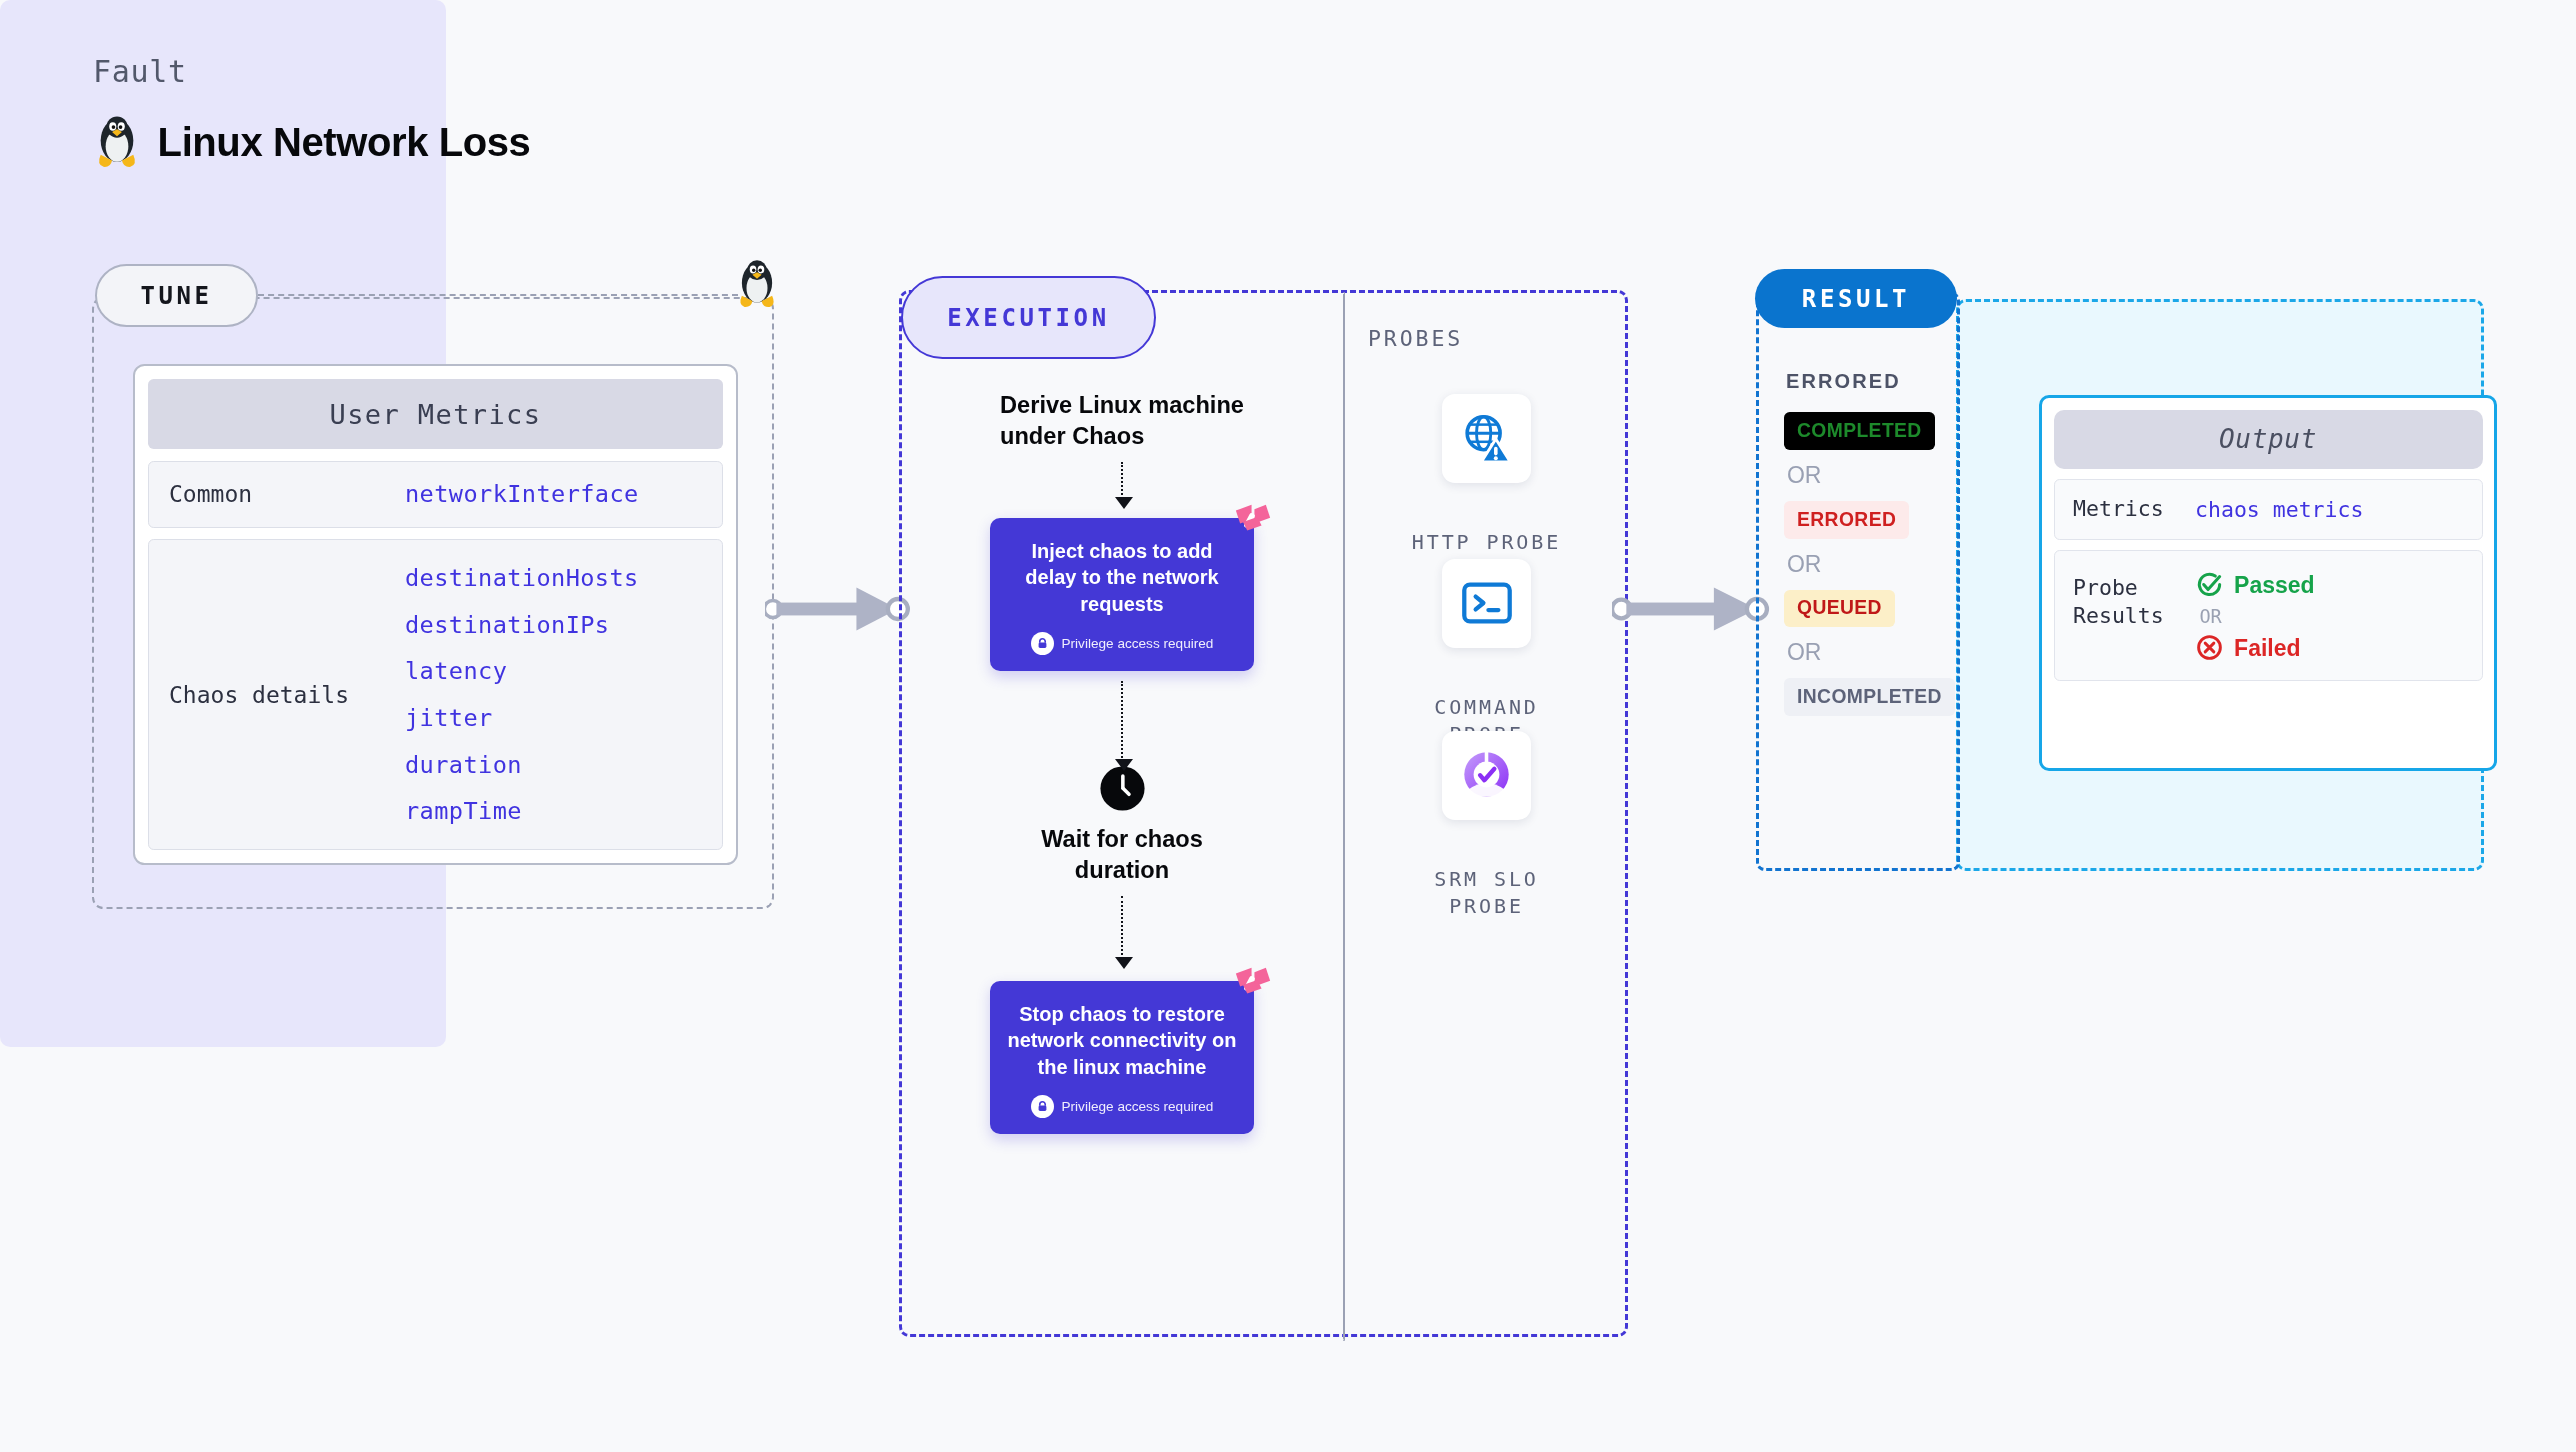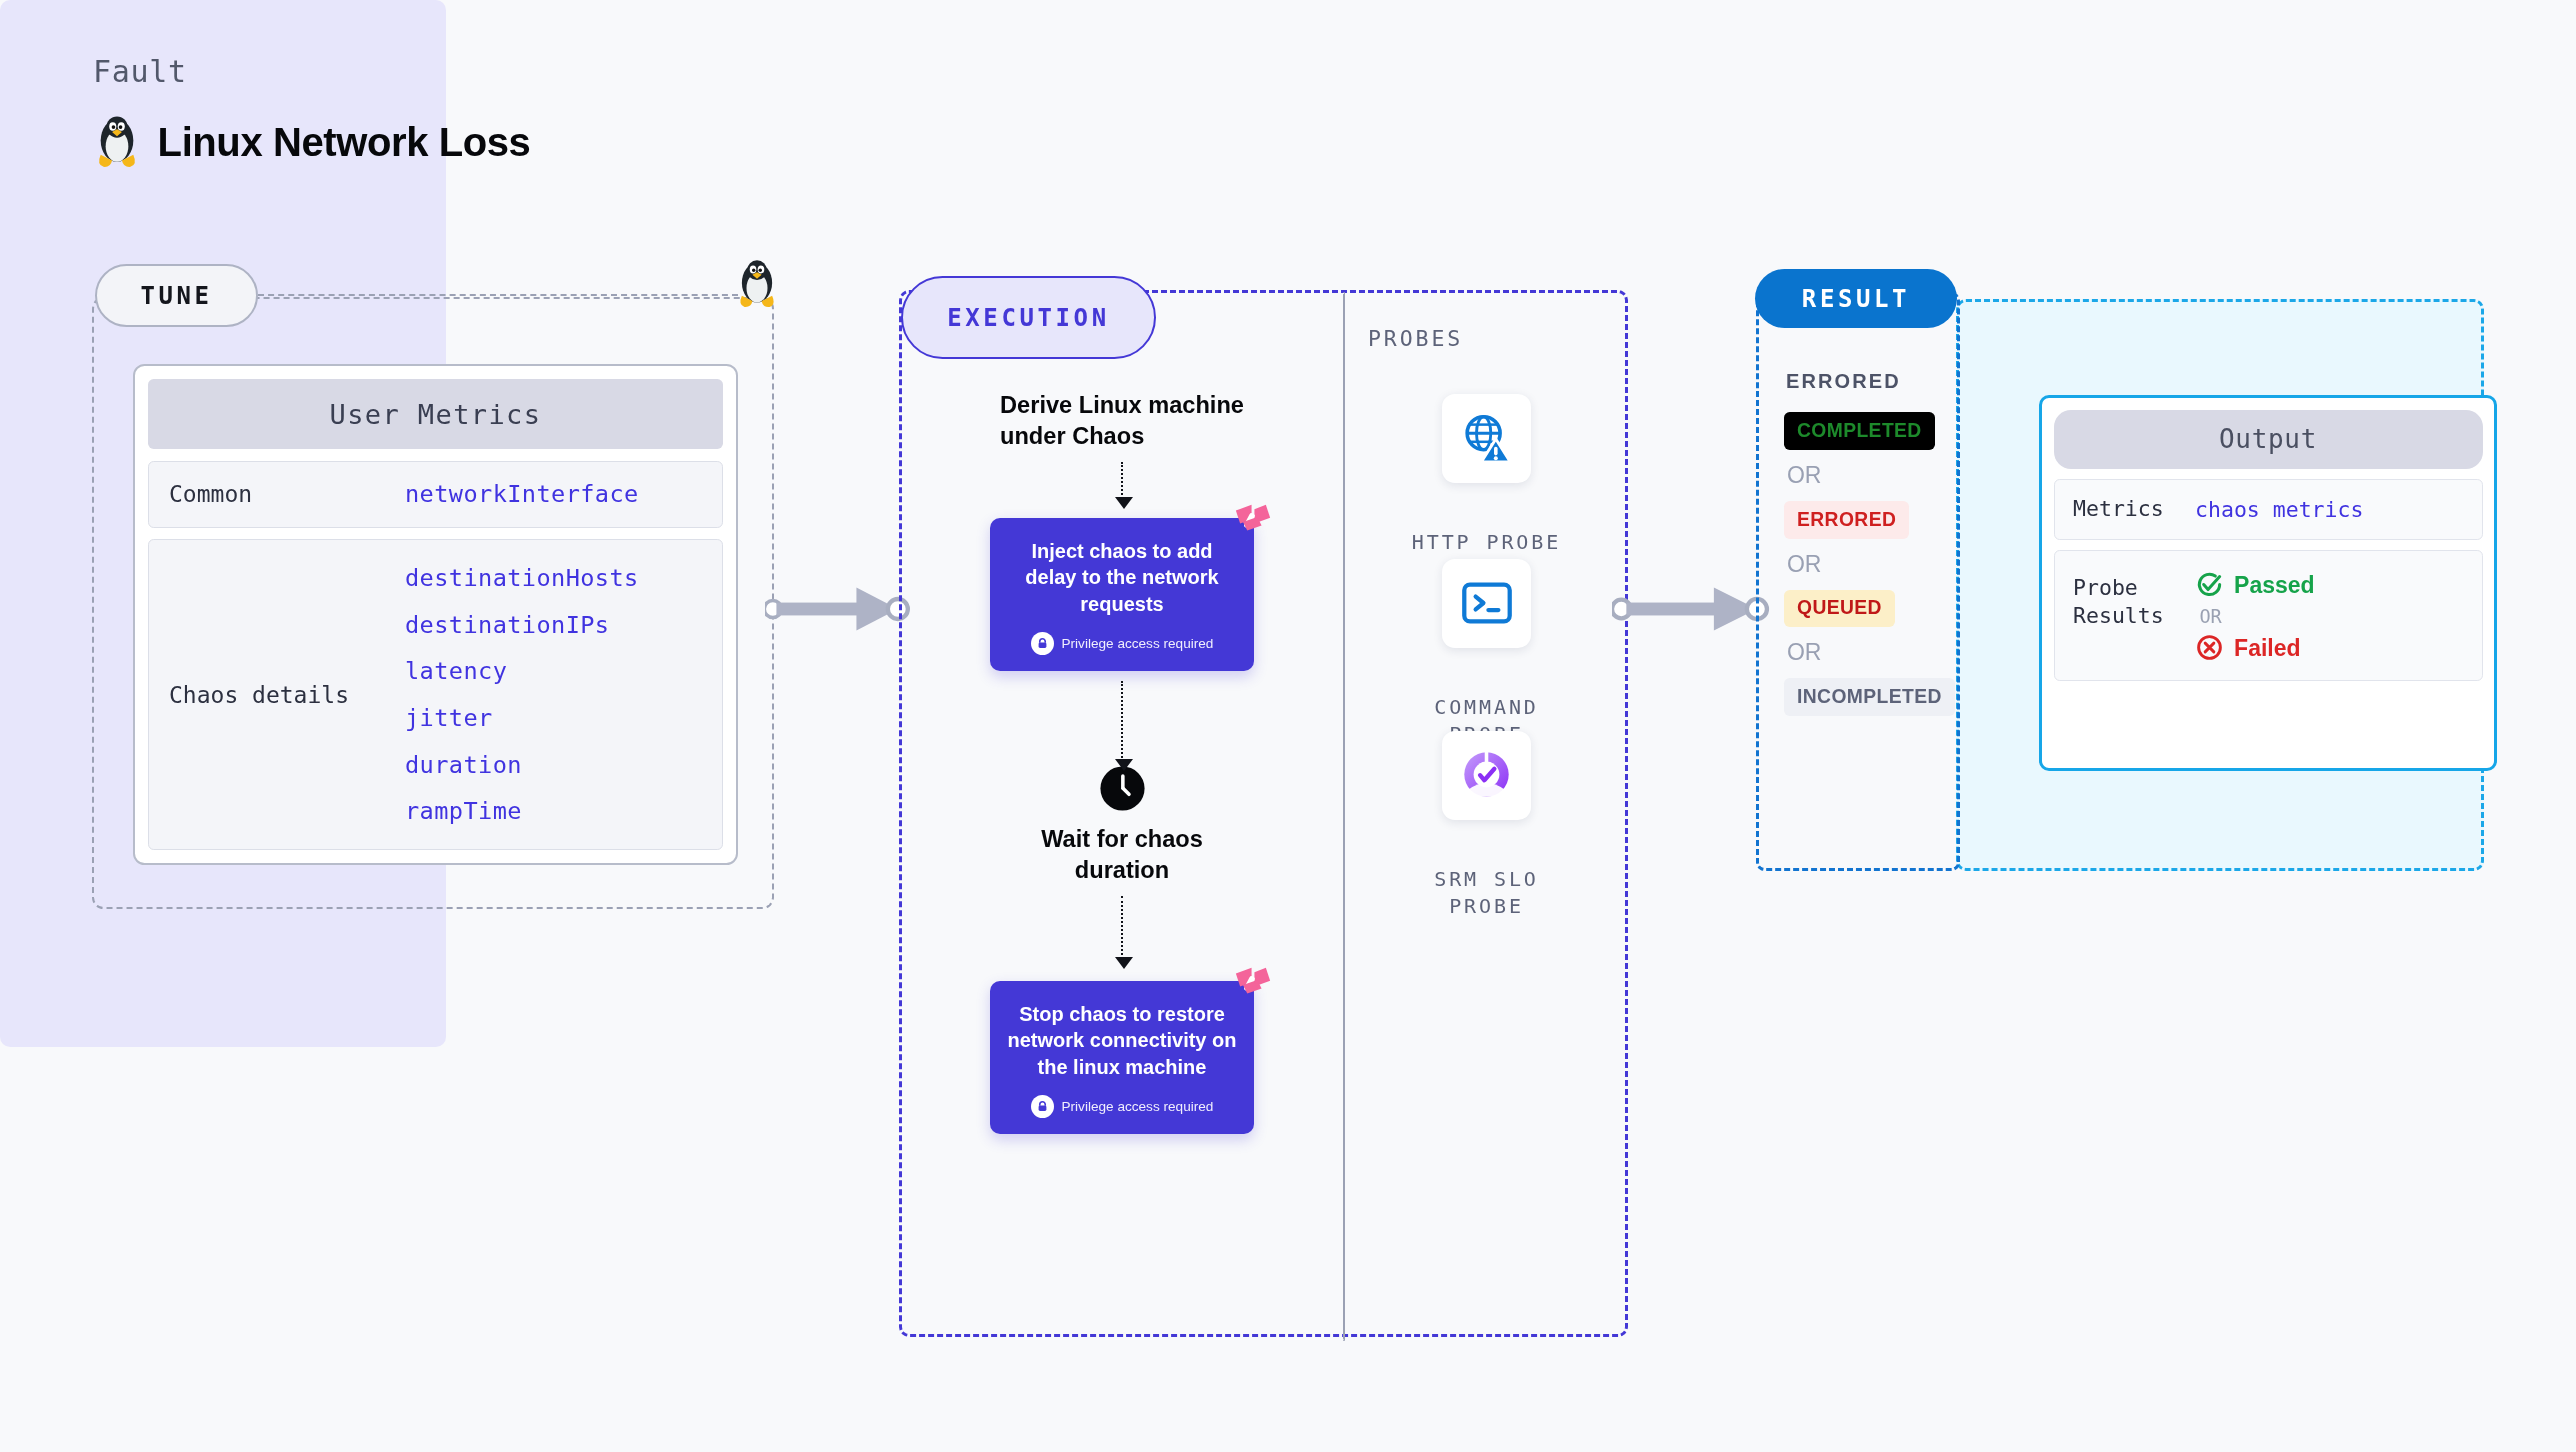--- a/index.html
+++ b/index.html
@@ -204,24 +204,24 @@
     font-weight: 400;
   }
 
   
   .out-card {
     position: absolute; left: 2039px; top: 395px; width: 458px; height: 376px;
     background: #ffffff; border: 3.6px solid #16a6e8; border-radius: 10px;
     padding: 11.5px;
   }
   .out-head {
-    height: 59px; background: #d8d9e5; border-radius: 17px;
+    height: 59px; background: #d8d9e5; border-radius: 10px;
     display: flex; align-items: center; justify-content: center;
     font-family: "DejaVu Sans Mono", monospace;
-    font-size: 26px; color: #4a4f61; letter-spacing: 0.7px;
+    font-size: 26px; color: #4a4f61; letter-spacing: 0.7px; font-style: italic;
   }
   .out-row {
     margin-top: 10px; background: #f9fafc; border: 1.4px solid #e1e4ec;
     border-radius: 5.7px; display: flex; align-items: center; padding: 15.8px 18.6px;
   }
   .out-lab {
     font-family: "DejaVu Sans Mono", monospace;
     font-size: 21.5px; color: #2c3040; width: 122px; flex: none; line-height: 1.3;
   }
   .out-val {

